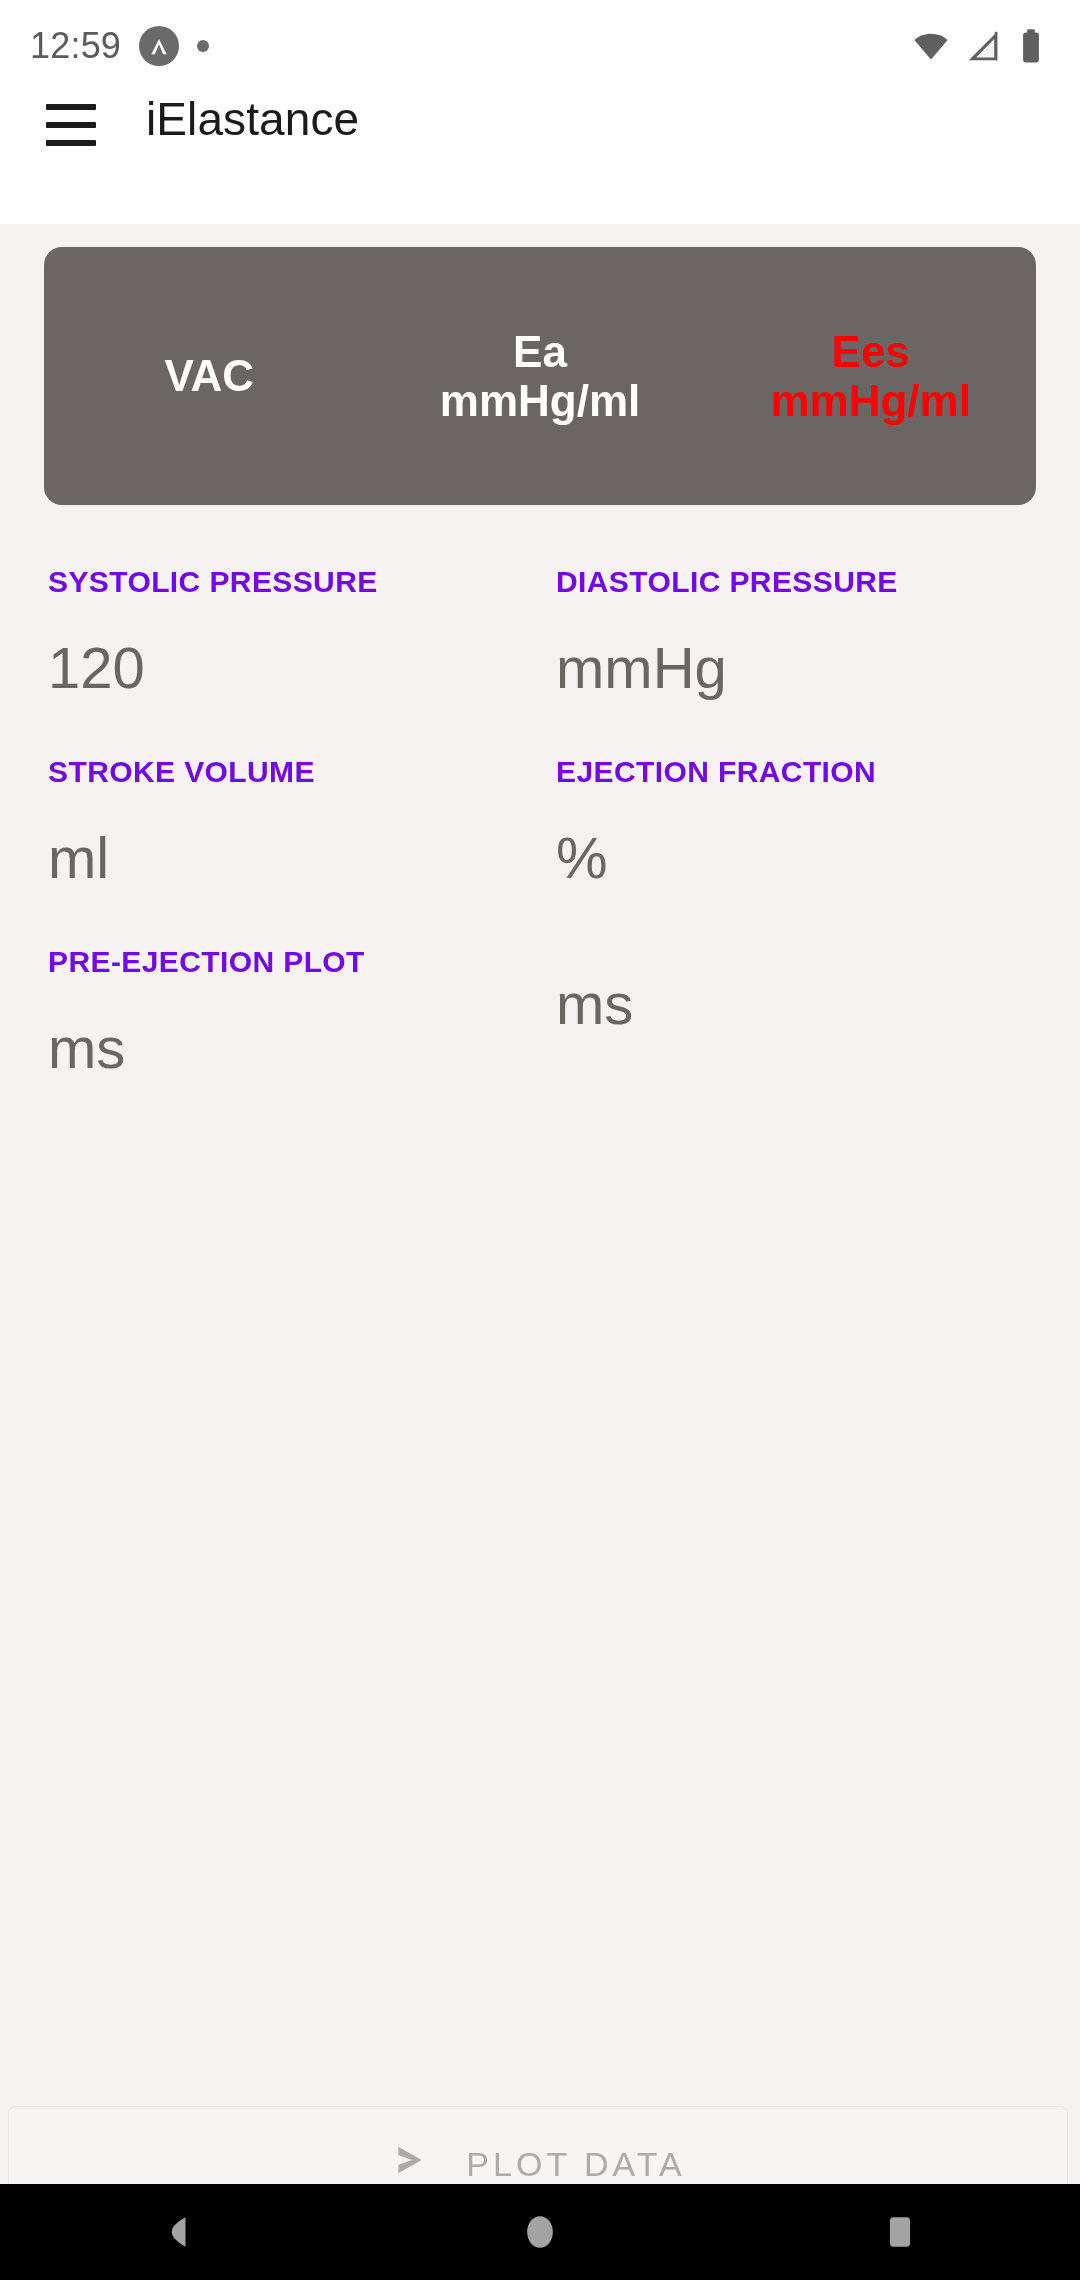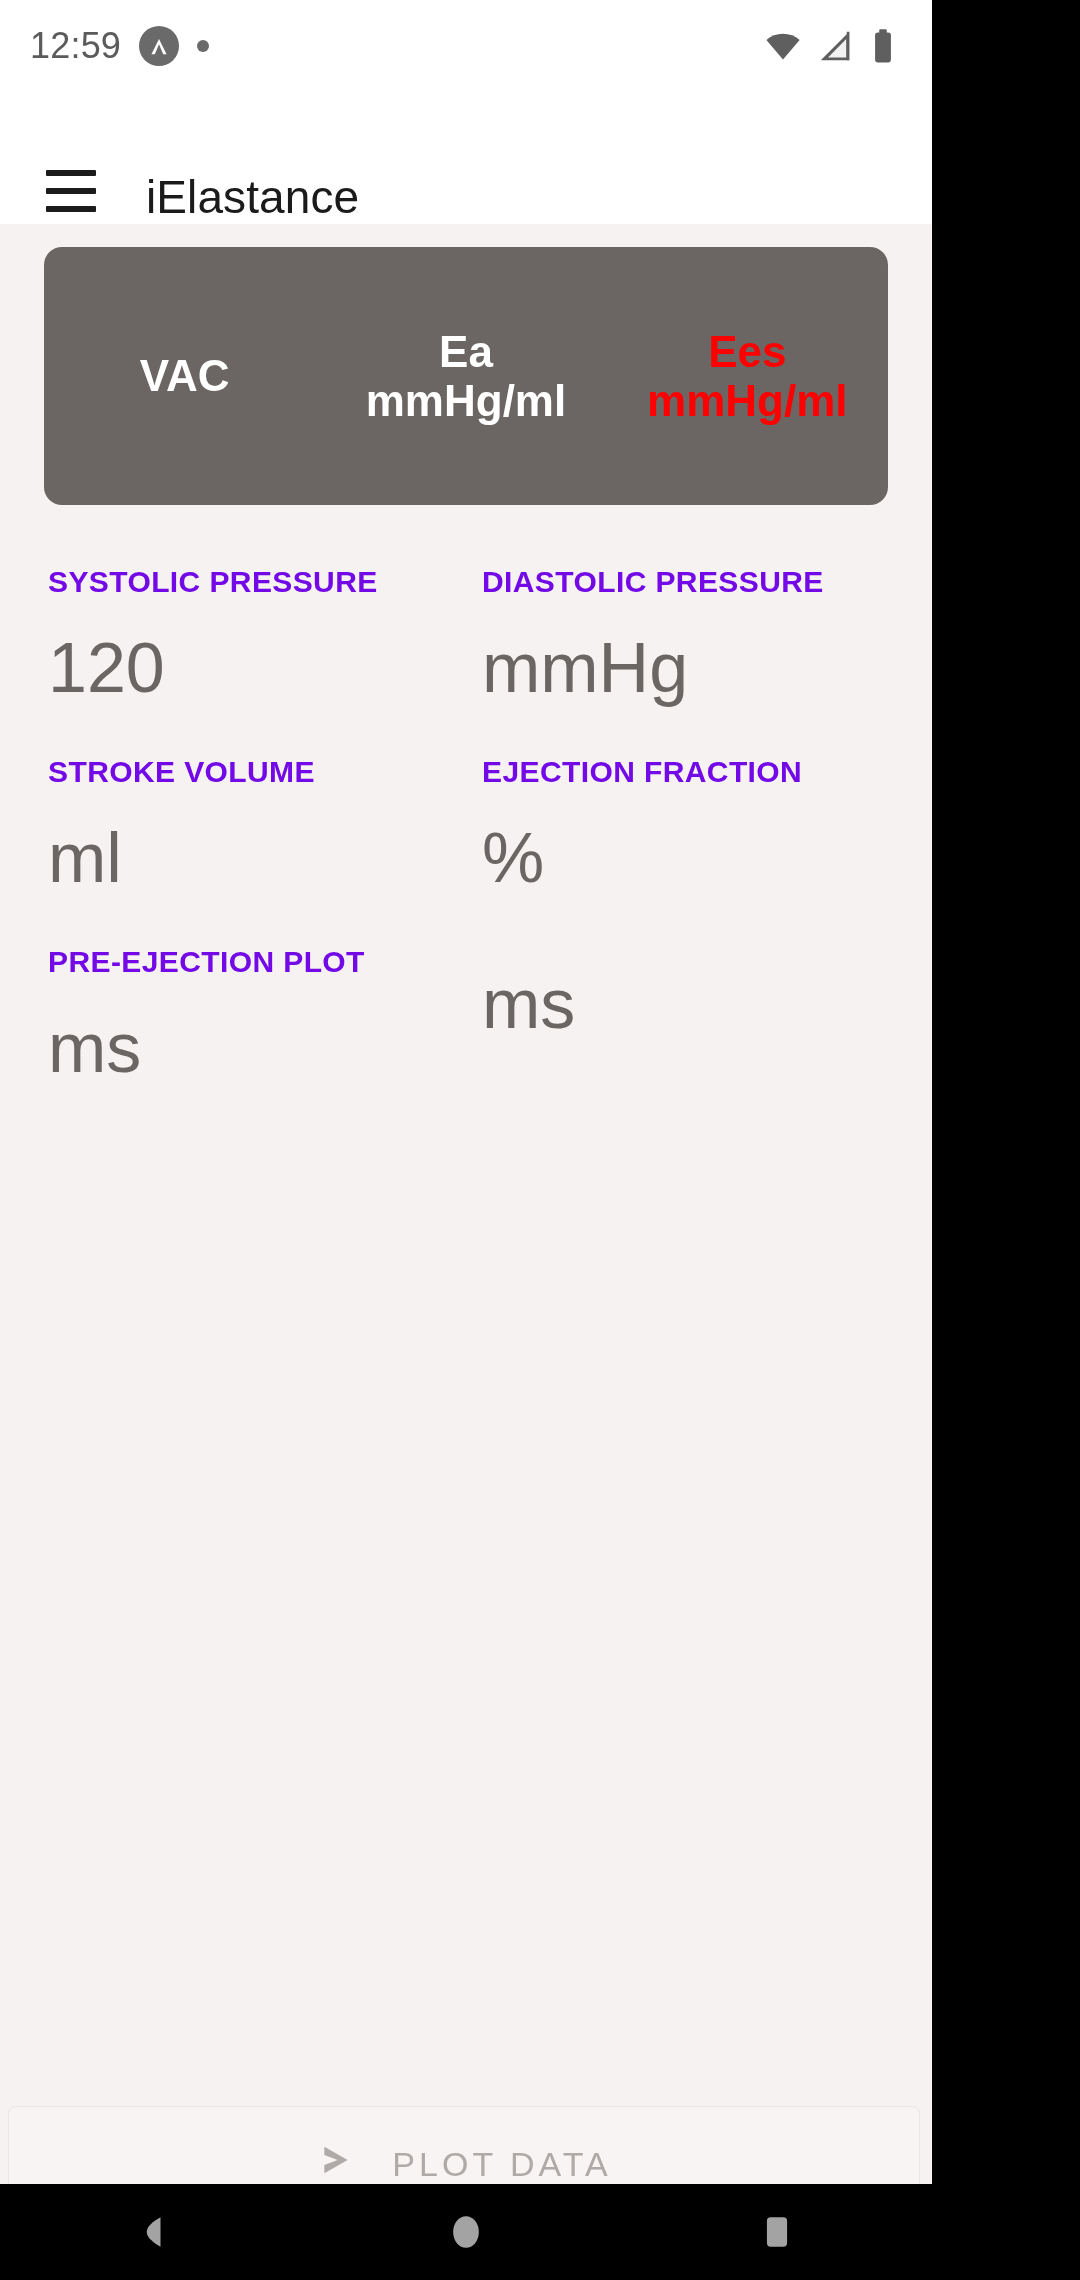--- a/index.html
+++ b/index.html
@@ -6,21 +6,21 @@
   html, body {
     width:1080px; height:2280px;
     background:#000;
     font-family:"Liberation Sans", sans-serif;
     overflow:hidden;
   }
 
   
   .phone {
     position:relative;
-    width:932px; height:2280px;
+    width:1080px; height:2280px;
     background:#f0abfc;
     display:flex; flex-direction:column;
   }
 
   
   .status-bar {
     height:92px;
     background:#FFFFFF;
     display:flex; align-items:center;
     padding:0 34px 0 30px;
@@ -45,21 +45,21 @@
   .status-right {
     margin-left:auto;
     display:flex; align-items:center; gap:14px;
   }
   .status-right svg { display:block; }
 
   
   .app-bar {
     height:132px;
     background:#FFFFFF;
-    display:flex; align-items:flex-end;
+    display:flex; align-items:flex-start;
     padding-left:38px;
     flex:0 0 auto;
   }
   .hamburger {
     width:66px; height:66px;
     display:flex; flex-direction:column; justify-content:center;
     gap:12px; padding:0 8px;
     cursor:pointer;
   }
   .hamburger span {
@@ -118,21 +118,21 @@
   .field-label {
     font-size:30px;
     font-weight:bold;
     color:#7209E6;
     letter-spacing:0.4px;
     margin-bottom:10px;
   }
   .field-input {
     border:none; outline:none; background:transparent;
     font-family:"Liberation Sans", sans-serif;
-    font-size:70px;
+    font-size:58px;
     color:#6B6663;
     height:118px;
     width:100%;
     padding:0;
     line-height:118px;
   }
   .field-input::placeholder { color:#6B6663; opacity:1; }
 
   
   .bottom-bar {

